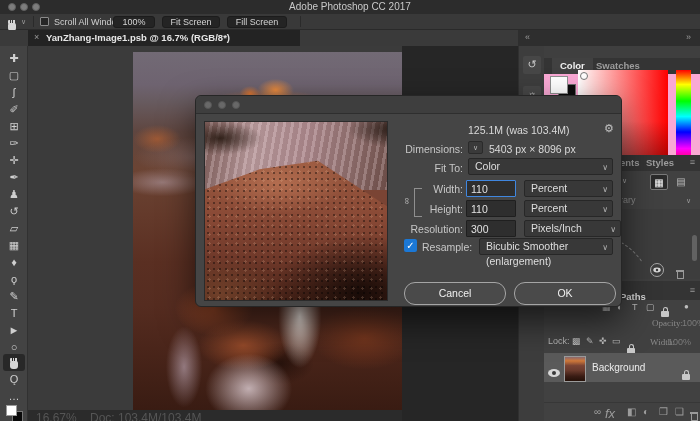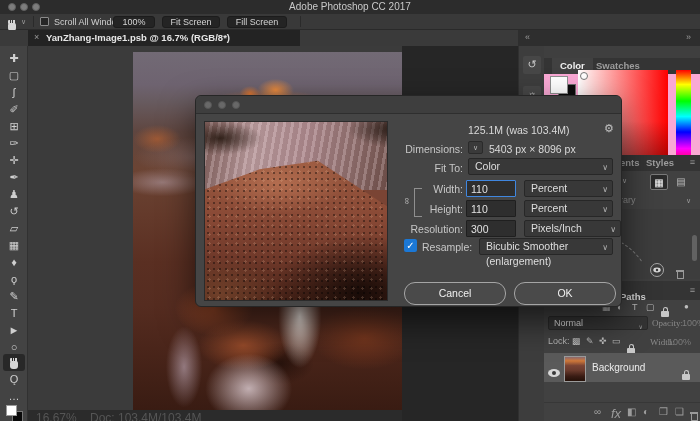--- a/index.html
+++ b/index.html
@@ -300,45 +300,41 @@
 
     <div id="layers">
       <div id="filterrow">
         <span class="ficon" style="left:58px">▦</span>
         <span class="ficon" style="left:73px">◐</span>
         <span class="ficon" style="left:88px">T</span>
         <span class="ficon" style="left:102px">▢</span>
         <span class="abs" style="left:117px;top:3px"><span class="ico-lock"></span></span>
         <span class="ficon" style="left:140px;font-size:8px">●</span>
       </div>
-      <div class="lselect" style="left:4px;top:16px;width:100px;height:14px;padding-left:5px;line-height:13px">
-        <span>Normal</span>
-        <span class="abs" style="right:4px;top:4px;color:#9a9a9a;font-size:6px">∨</span>
-      </div>
       <span class="abs dimlbl txt" style="left:108px;top:18px">Opacity:</span>
       <span class="abs dimval txt" style="left:138px;top:18px">100%</span>
       <span class="abs txt" style="left:4px;top:36px;color:#b2b2b2;font-size:9px">Lock:</span>
       <span class="abs txt" style="left:28px;top:36px;color:#bdbdbd;font-size:9px">▩</span>
       <span class="abs txt" style="left:42px;top:36px;color:#bdbdbd;font-size:9px">✎</span>
       <span class="abs txt" style="left:55px;top:36px;color:#bdbdbd;font-size:9px">✜</span>
       <span class="abs txt" style="left:68px;top:36px;color:#bdbdbd;font-size:9px">▭</span>
       <span class="abs" style="left:83px;top:40px"><span class="ico-lock"></span></span>
       <span class="abs dimlbl txt" style="left:106px;top:37px">Width:</span>
       <span class="abs dimval txt" style="left:124px;top:37px">100%</span>
 
       <div id="bglayer">
         <span class="abs" style="left:4px;top:10px"><span class="ico-eye"></span></span>
         <span id="bgthumb"></span>
         <span class="abs txt" style="left:48px;top:9px;color:#ececec;font-size:10px">Background</span>
         <span class="abs" style="left:138px;top:13px"><span class="ico-lock"></span></span>
       </div>
 
       <div id="bottomrow">
         <span class="bicon" style="left:50px">∞</span>
-        <span class="bicon" style="left:67px;font-style:italic;font-size:13px">fx</span>
+        <span class="bicon" style="left:61px;font-style:italic;font-size:13px">fx</span>
         <span class="bicon" style="left:83px">◧</span>
         <span class="bicon" style="left:99px">◐</span>
         <span class="bicon" style="left:115px">❒</span>
         <span class="bicon" style="left:131px">❏</span>
         <span class="abs" style="left:146px;top:4px"><span class="ico-trash"></span></span>
       </div>
     </div>
   </div>
 
   <div class="abs" id="dialog">

